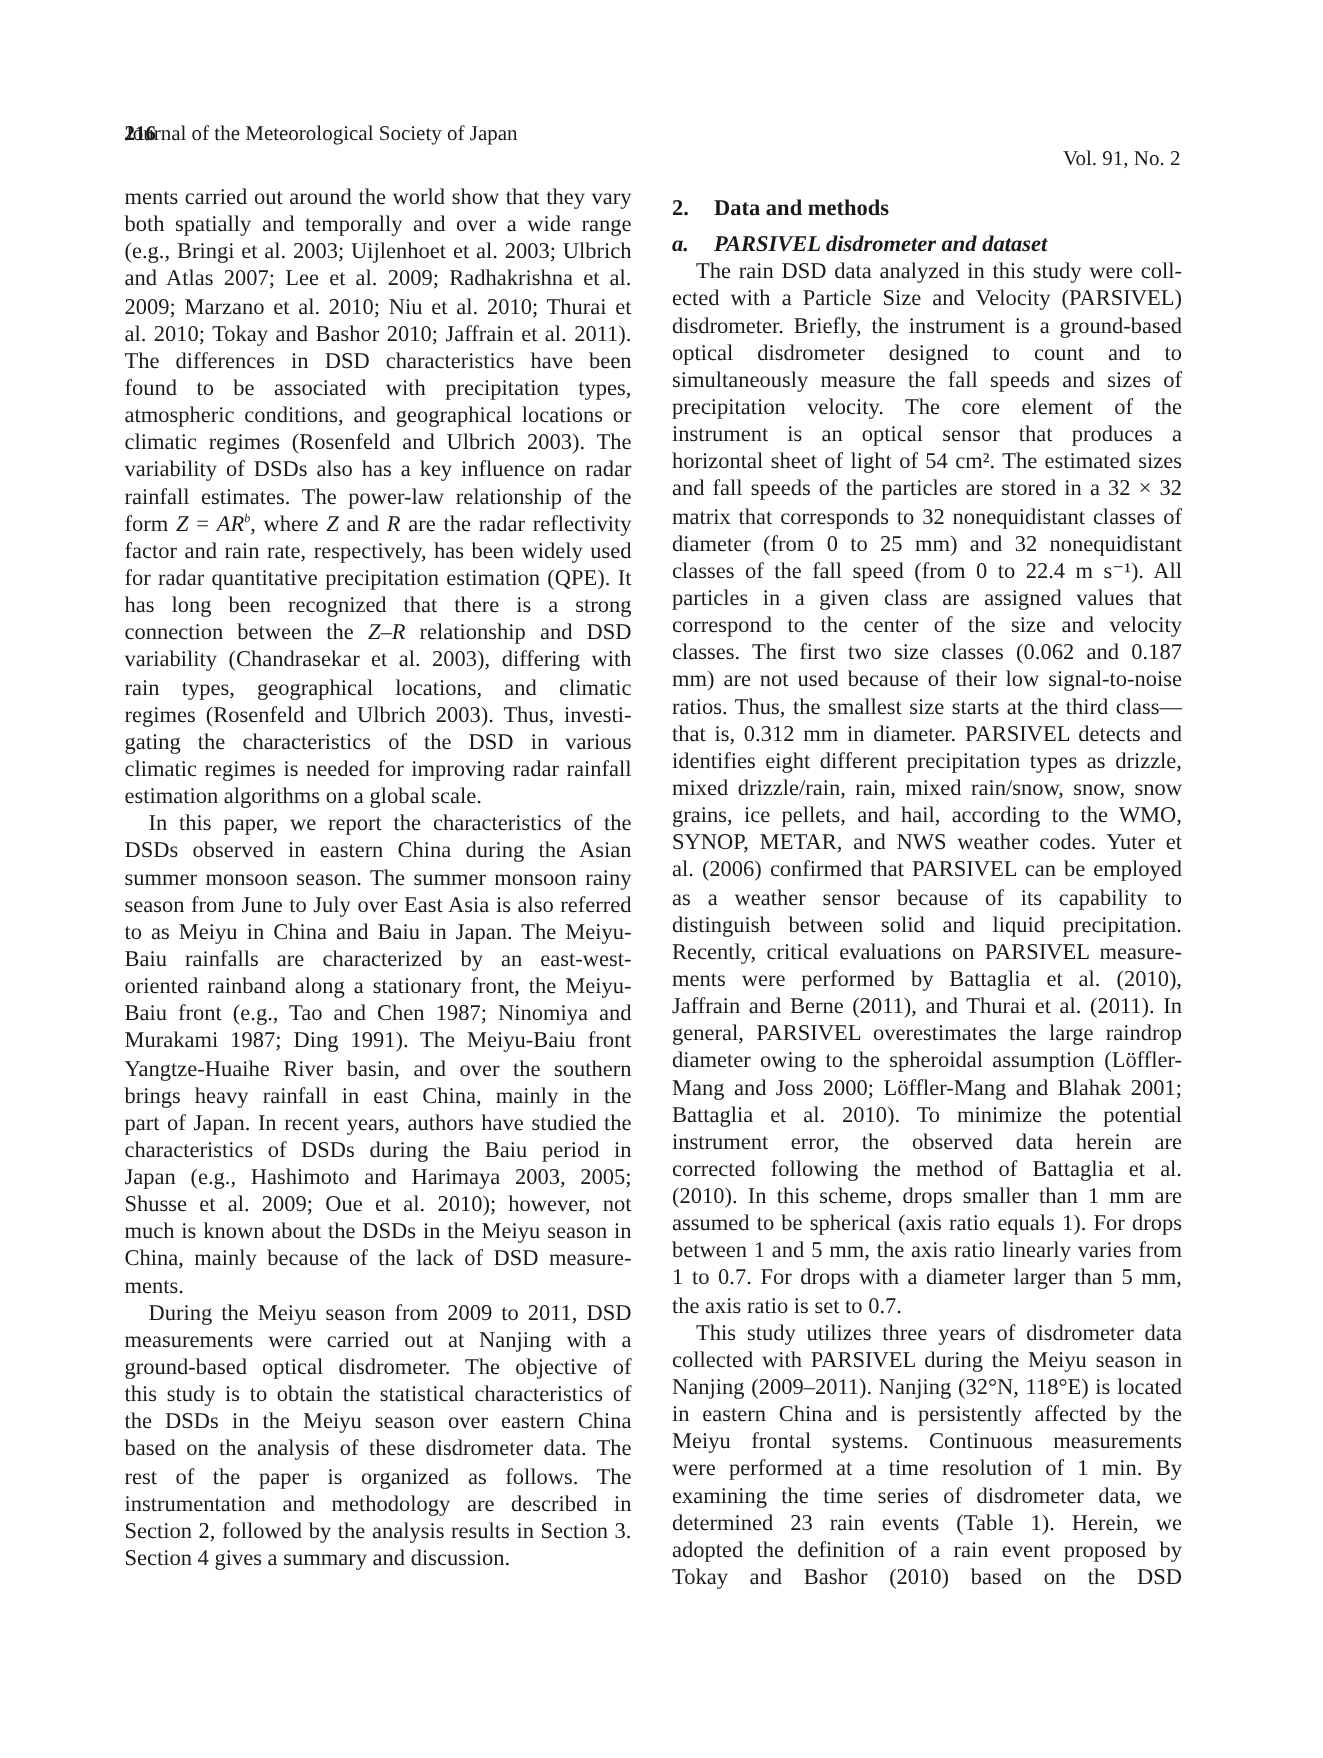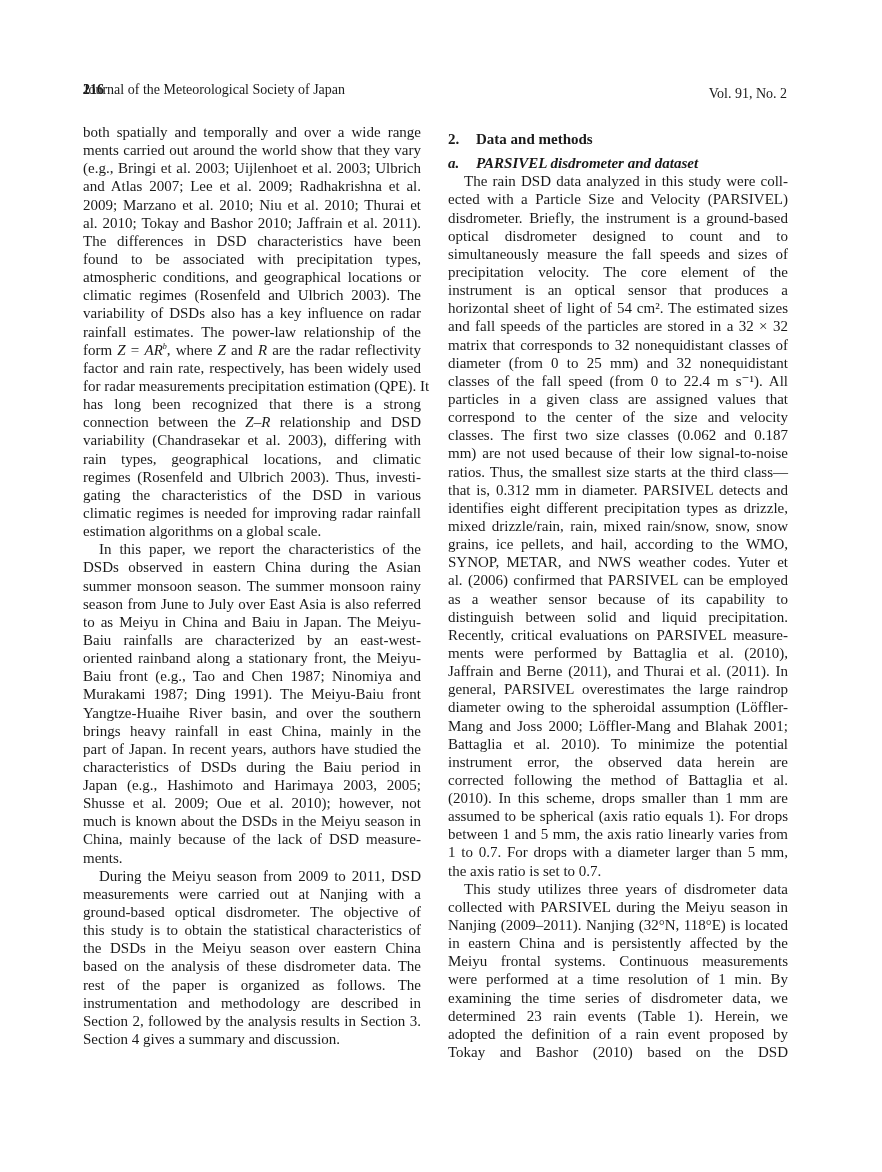--- a/index.html
+++ b/index.html
@@ -2,21 +2,21 @@
 <html><head>
 <meta charset="utf-8">
 <style>
   html, body { margin: 0; padding: 0; background: #ffffff; }
   body { width: 882px; height: 1172px; position: relative; overflow: hidden;
          font-family: "Liberation Serif", "DejaVu Serif", serif; color: #1a1a1a; }
   .header { position: absolute; top: 82px; left: 83px; width: 704px; height: 20px;
             font-size: 14px; }
   .header .pnum { position: absolute; left: 0; top: 0; font-weight: bold; }
   .header .jtitle { position: absolute; left: 0; right: 0; top: 0; }
-  .header .vol { position: absolute; right: 0; top: 4px; margin-left: 14px; }
+  .header .vol { position: absolute; right: 0; top: 17px; margin-left: 14px; }
   .col { position: absolute; top: 123px; font-size: 15px; line-height: 18.15px; }
   .col.left { left: 83px; width: 338px; }
   .col.right { left: 448px; width: 340px; }
   .line { display: block; white-space: nowrap; height: 18.15px; text-align: justify;
           text-align-last: justify; }
   .line.last { text-align-last: left; }
   .line.indent { padding-left: 16px; }
   .sec-heading { font-weight: bold; font-size: 15px; height: 18.15px; margin-top: 7px;
                  margin-bottom: 6px; white-space: pre; }
   .sec-heading .num { display: inline-block; width: 28px; }
@@ -28,35 +28,35 @@
 </head>
 <body>
 
 <div class="header">
   <span class="pnum">216</span>
   <span class="jtitle">Journal of the Meteorological Society of Japan</span>
   <span class="vol">Vol. 91, No. 2</span>
 </div>
 
 <div class="col left">
+  <span class="line">ments carried out around the world show that they vary</span>
   <span class="line">both spatially and temporally and over a wide range</span>
-  <span class="line">ments carried out around the world show that they vary</span>
   <span class="line">(e.g., Bringi et al. 2003; Uijlenhoet et al. 2003; Ulbrich</span>
   <span class="line">and Atlas 2007; Lee et al. 2009; Radhakrishna et al.</span>
   <span class="line">2009; Marzano et al. 2010; Niu et al. 2010; Thurai et</span>
   <span class="line">al. 2010; Tokay and Bashor 2010; Jaffrain et al. 2011).</span>
   <span class="line">The differences in DSD characteristics have been</span>
   <span class="line">found to be associated with precipitation types,</span>
   <span class="line">atmospheric conditions, and geographical locations or</span>
   <span class="line">climatic regimes (Rosenfeld and Ulbrich 2003). The</span>
   <span class="line">variability of DSDs also has a key influence on radar</span>
   <span class="line">rainfall estimates. The power-law relationship of the</span>
   <span class="line">form <i>Z</i> = <i>AR</i><sup><i>b</i></sup>, where <i>Z</i> and <i>R</i> are the radar reflectivity</span>
   <span class="line">factor and rain rate, respectively, has been widely used</span>
-  <span class="line">for radar measurements precipitation estimation (QPE). It</span>
+  <span class="line">for radar quantitative precipitation estimation (QPE). It</span>
   <span class="line">has long been recognized that there is a strong</span>
   <span class="line">connection between the <i>Z</i>–<i>R</i> relationship and DSD</span>
   <span class="line">variability (Chandrasekar et al. 2003), differing with</span>
   <span class="line">rain types, geographical locations, and climatic</span>
   <span class="line">regimes (Rosenfeld and Ulbrich 2003). Thus, investi-</span>
   <span class="line">gating the characteristics of the DSD in various</span>
   <span class="line">climatic regimes is needed for improving radar rainfall</span>
   <span class="line last">estimation algorithms on a global scale.</span>
   <span class="line indent">In this paper, we report the characteristics of the</span>
   <span class="line">DSDs observed in eastern China during the Asian</span>

